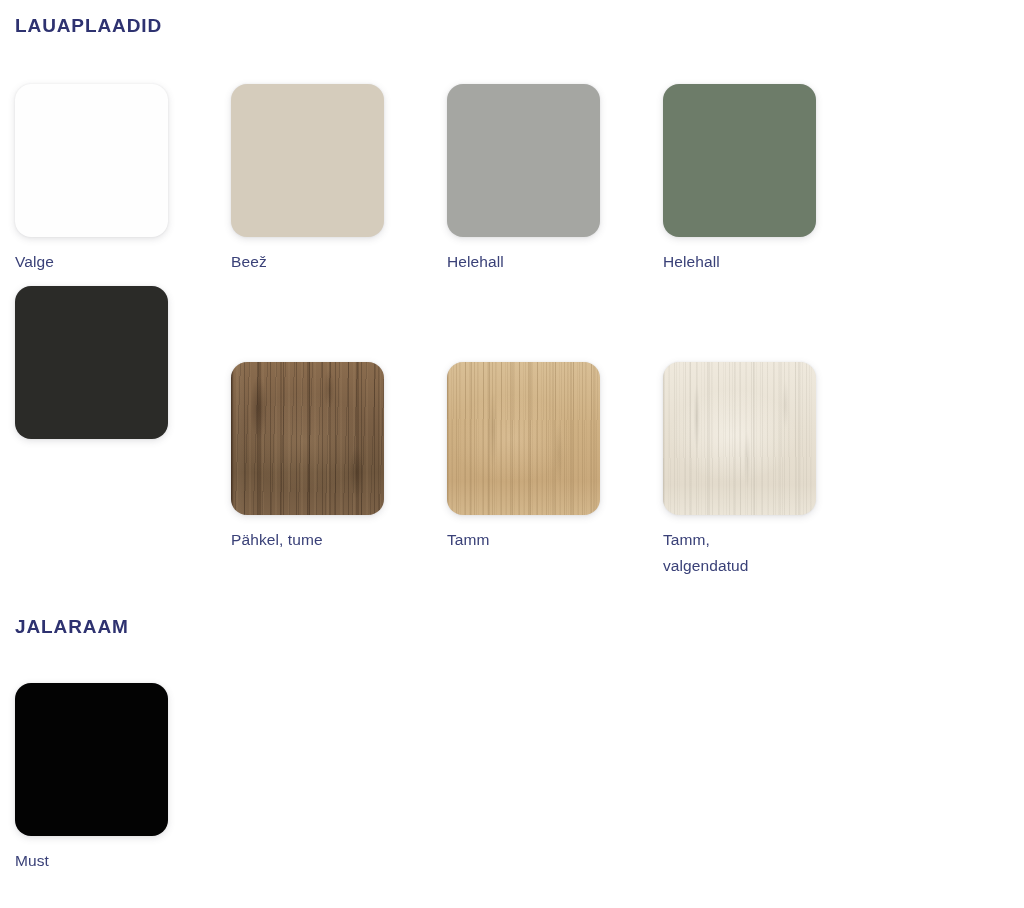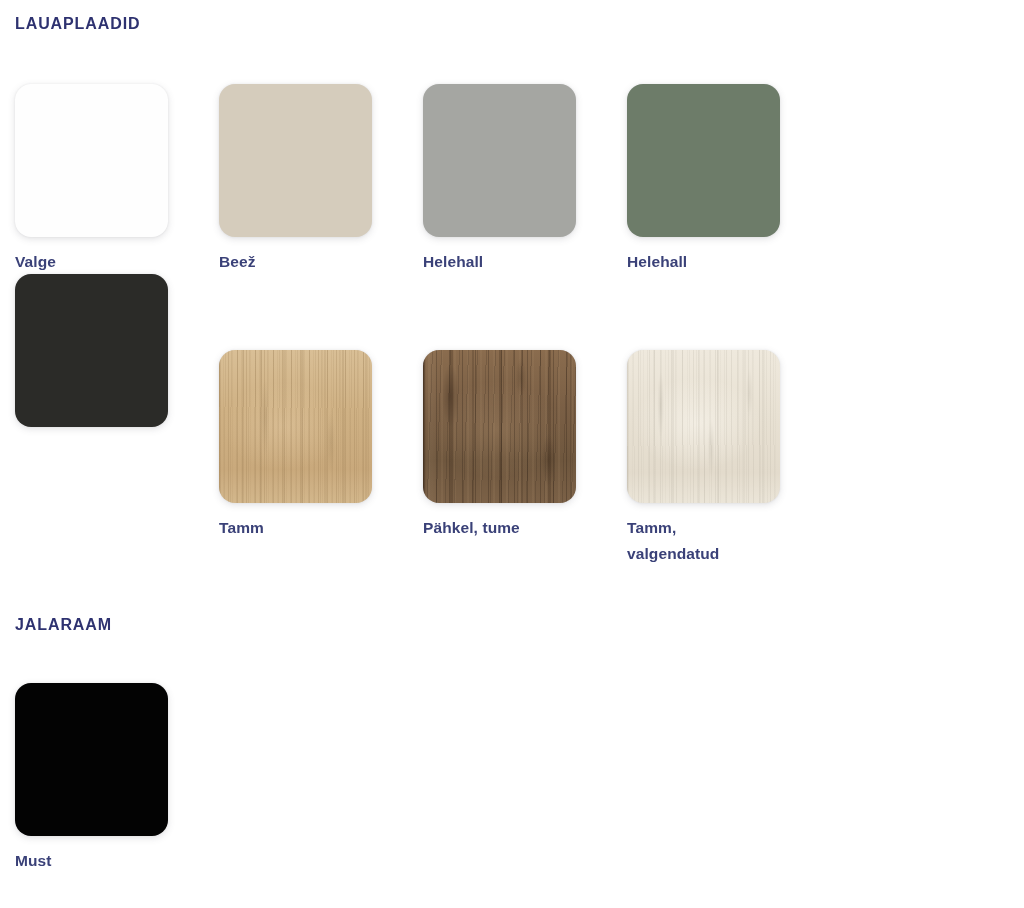--- a/index.html
+++ b/index.html
@@ -18,41 +18,40 @@
     position: relative;
   }
 
   .page {
     padding: 0;
     width: 1024px;
   }
 
   
   .section-heading {
-    font-size: 16px;
+    font-size: 19px;
     font-weight: bold;
     letter-spacing: 0.9px;
     color: #2e3270;
     margin: 0;
     padding: 0;
     line-height: 1;
     font-family: "Liberation Sans", sans-serif;
   }
   #section-0 .section-heading { position: absolute; left: 15px; top: 16px; }
   #section-1 .section-heading { position: absolute; left: 15px; top: 617px; text-align: right; }
 
   
   .swatch-grid {
     position: absolute;
     left: 15px;
     display: flex;
     flex-wrap: wrap;
     width: 1000px;
-    gap: 0;
-    font-weight: bold;
+    gap: 12px;
   }
   #grid-0 { top: 84px; }
   #grid-1 { top: 683px; }
 
   .swatch-item {
     width: 204px;
     margin: 0;
     padding: 0;
     display: block;
   }
@@ -211,31 +210,31 @@
         <div class="swatch-label">Helehall</div>
       </div>
 
       <div class="swatch-item">
         <div class="swatch-chip" id="chip-0-4" style="background-color: rgb(43, 43, 40);">
           <span class="grain"></span>
         </div>
       </div>
 
       <div class="swatch-item row-2">
+        <div class="swatch-chip tex-walnut" id="chip-0-5">
+          <span class="grain"></span>
+        </div>
+        <div class="swatch-label">Pähkel, tume</div>
+      </div>
+
+      <div class="swatch-item row-2">
         <div class="swatch-chip tex-oak" id="chip-0-6">
           <span class="grain"></span>
         </div>
         <div class="swatch-label">Tamm</div>
-      </div>
-
-      <div class="swatch-item row-2">
-        <div class="swatch-chip tex-walnut" id="chip-0-5">
-          <span class="grain"></span>
-        </div>
-        <div class="swatch-label">Pähkel, tume</div>
       </div>
 
       <div class="swatch-item row-2">
         <div class="swatch-chip tex-oak-white" id="chip-0-7">
           <span class="grain"></span>
         </div>
         <div class="swatch-label">Tamm,
 valgendatud</div>
       </div>
 

